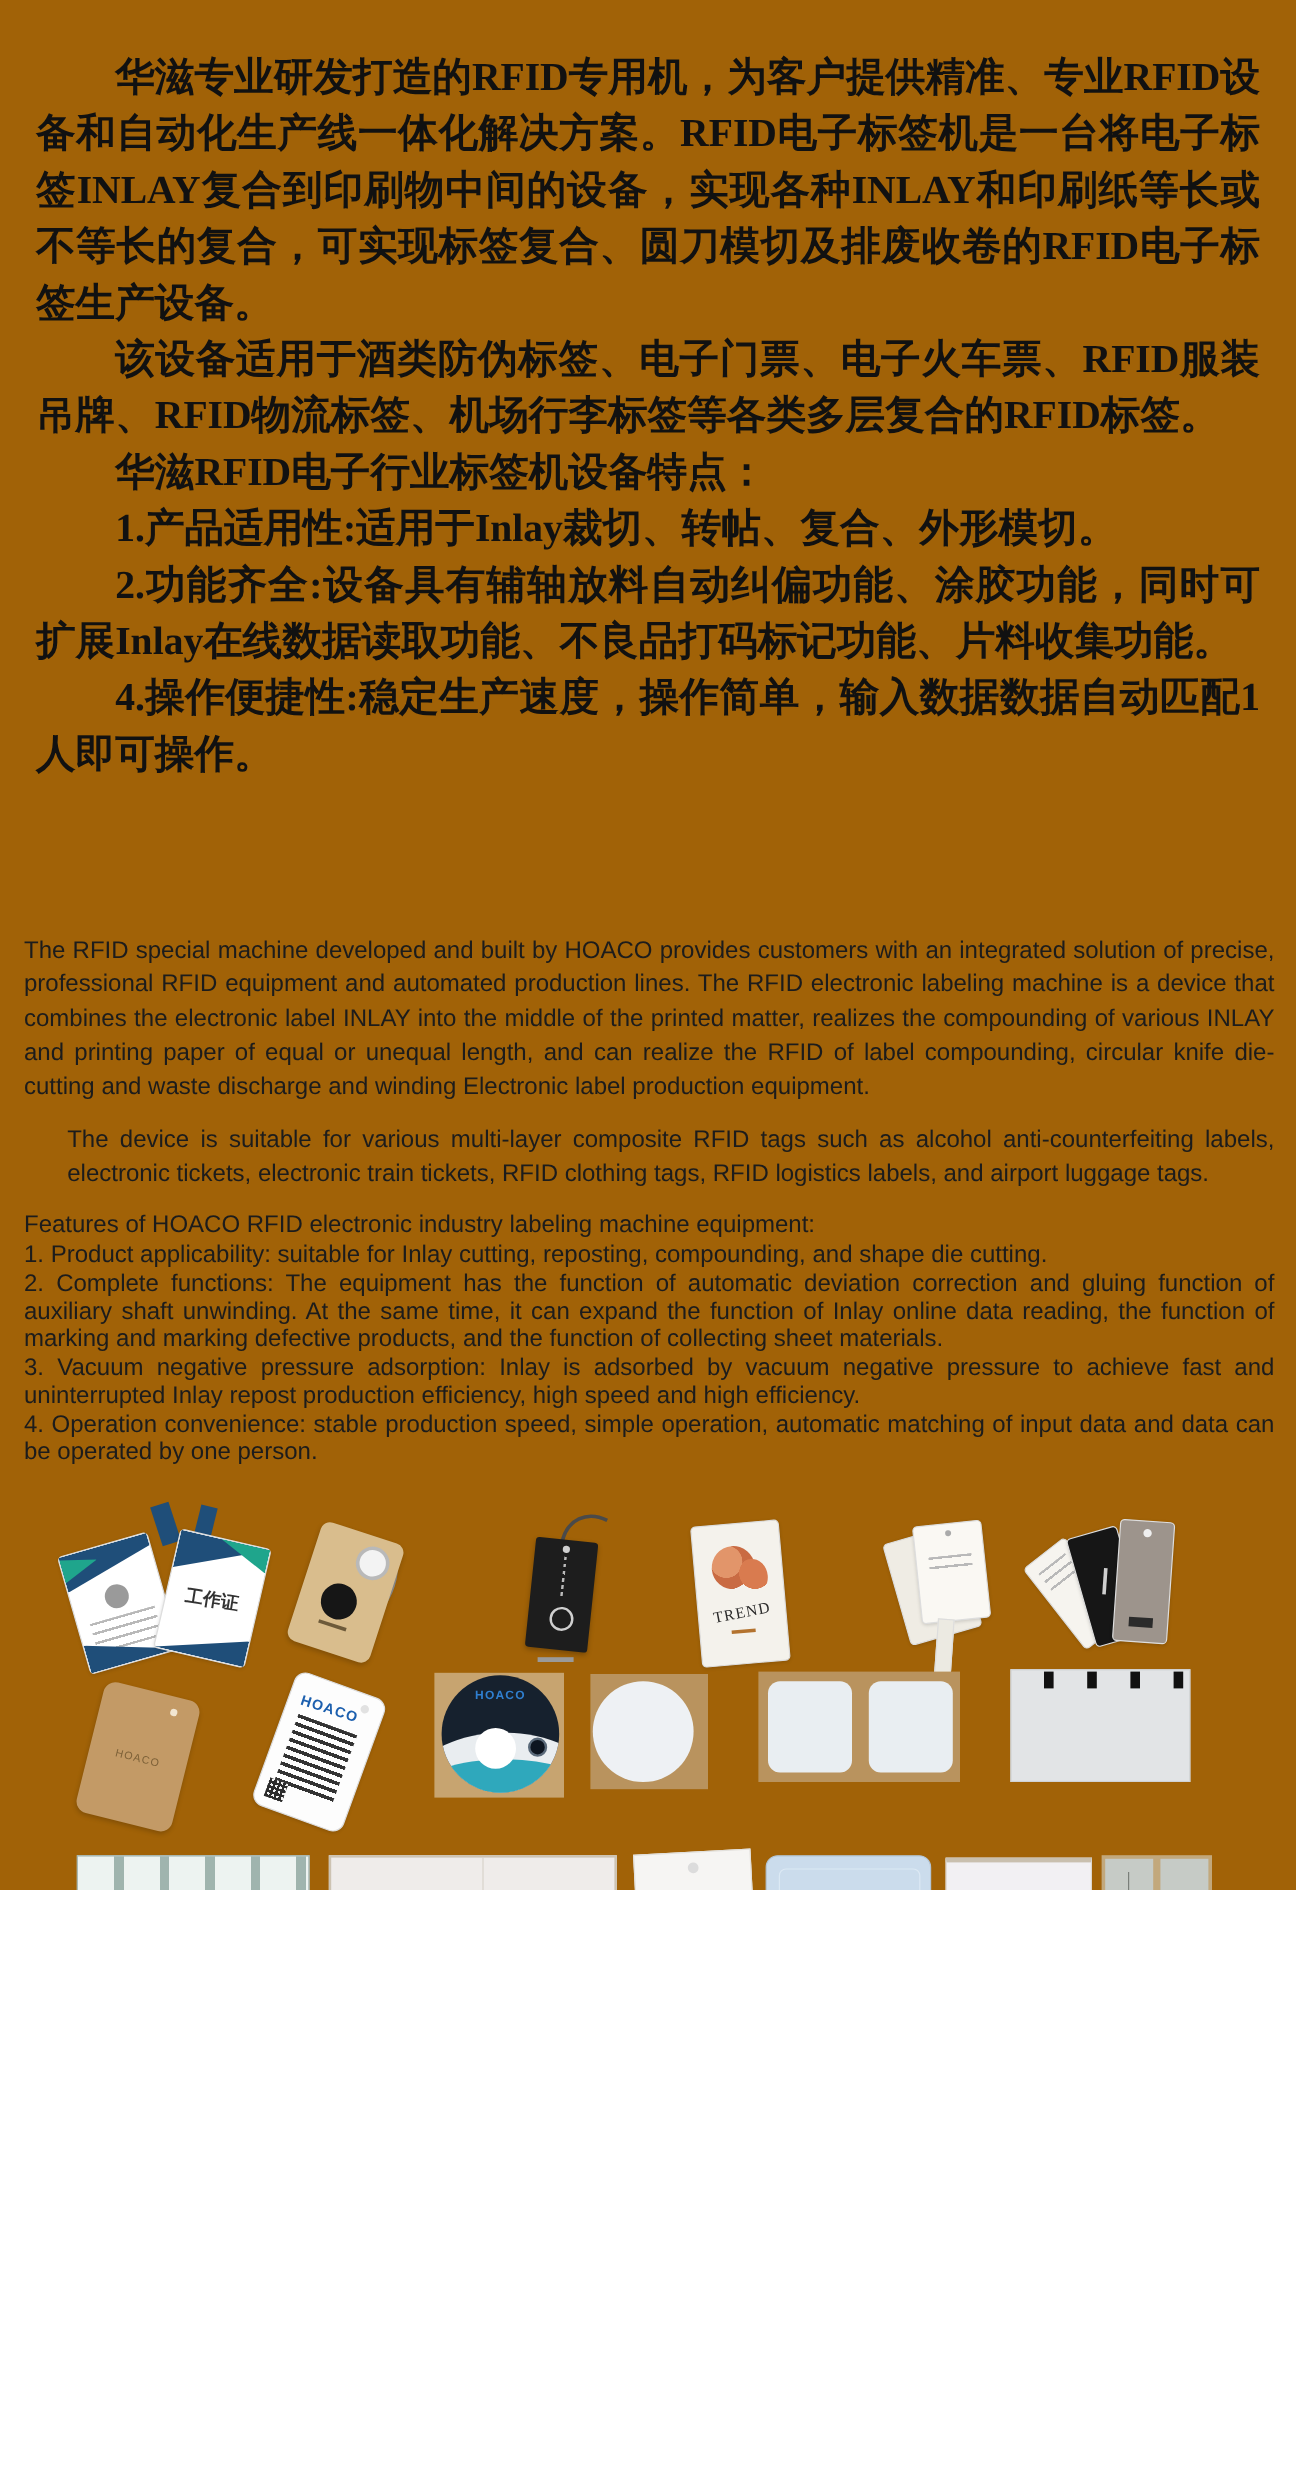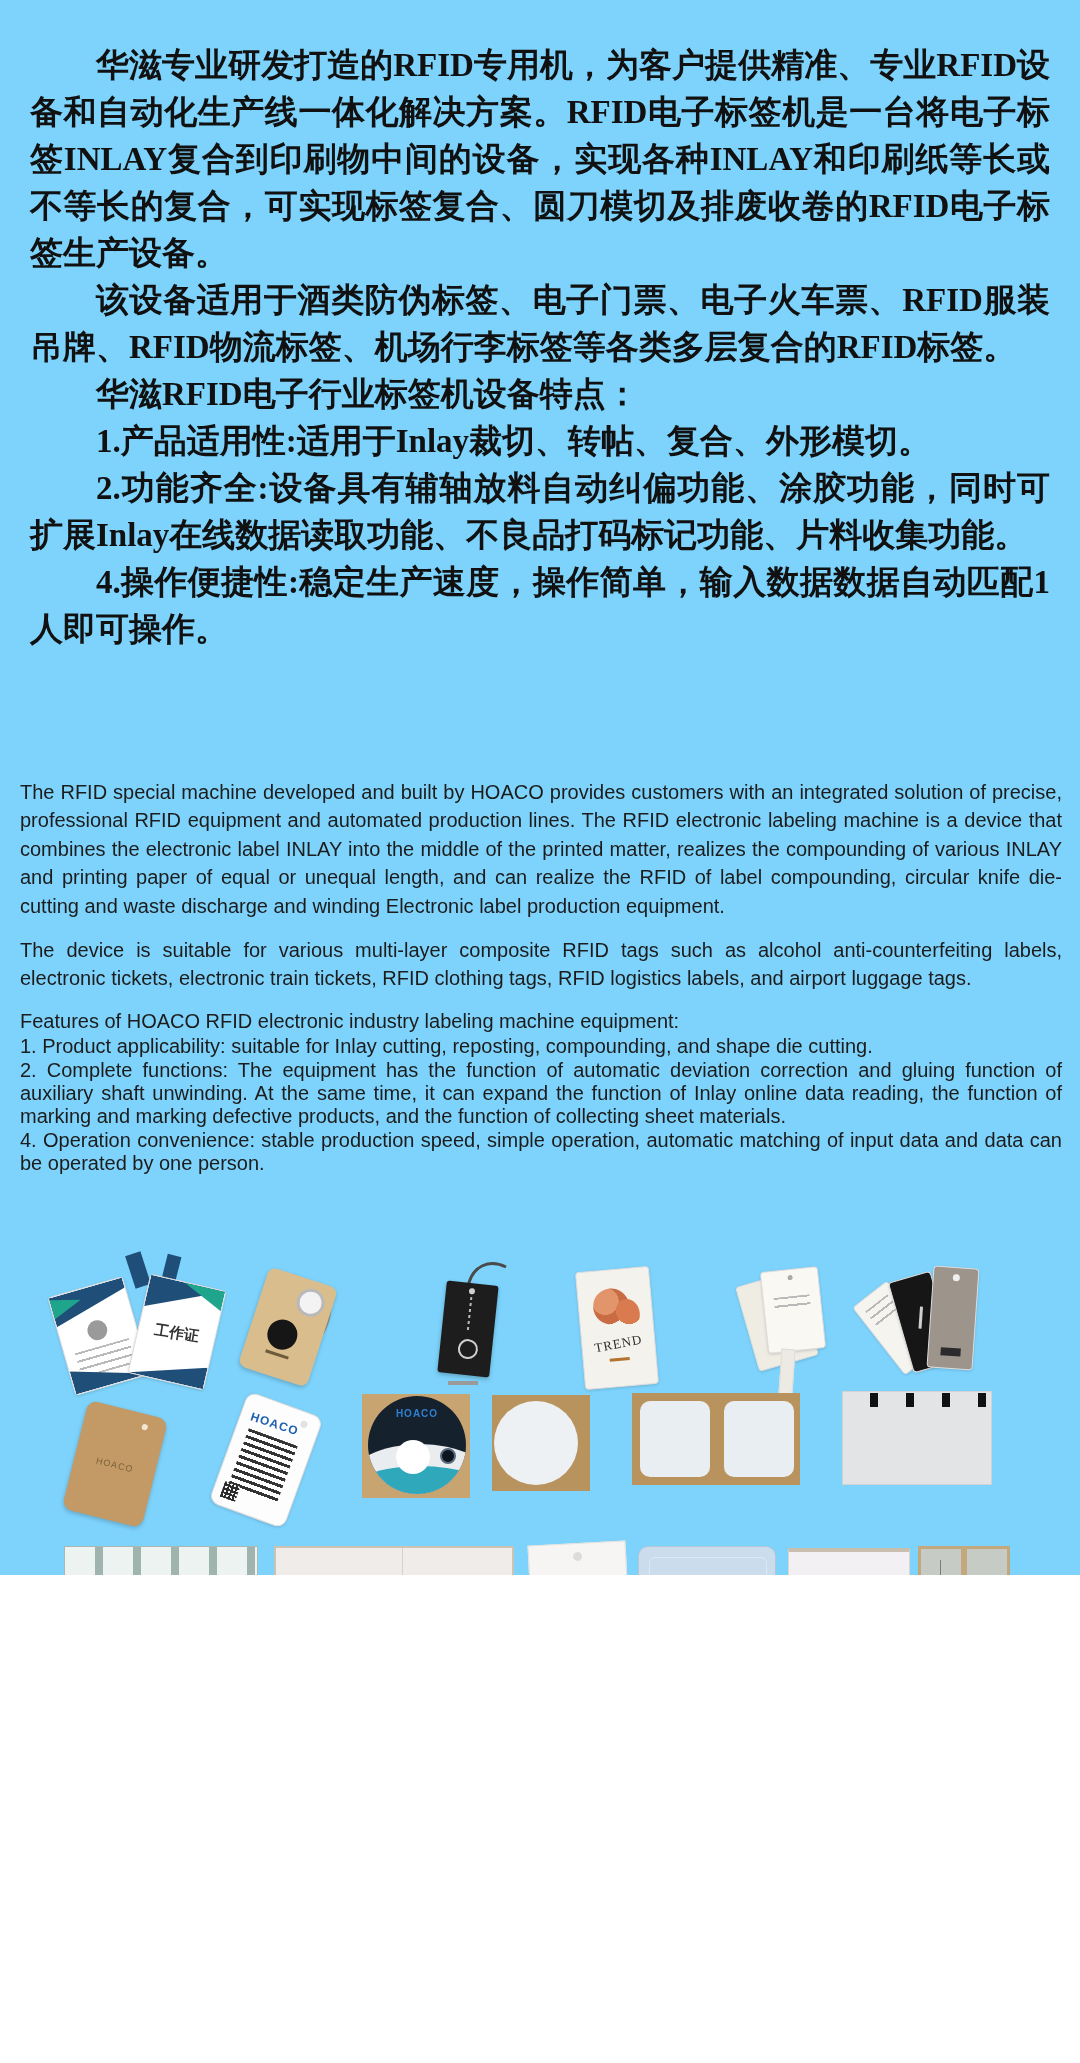--- a/index.html
+++ b/index.html
@@ -1,32 +1,32 @@
 <!DOCTYPE html>
 <html><head>
 <meta charset="utf-8">
 <style>
   html,body{margin:0;padding:0;background:#fff;}
-  .page{position:relative;width:1080px;height:1575px;background:#7dd3fc;overflow:hidden;
+  .page{position:relative;width:1080px;height:1575px;background:#a16207;overflow:hidden;
         font-family:"Liberation Sans",sans-serif;}
   .abs{position:absolute;}
 
   
   .cn{position:absolute;left:30px;top:42px;width:1020px;
       font-family:"Liberation Serif","DejaVu Serif",serif;
       font-size:33px;line-height:47px;font-weight:600;color:#111;
       text-align:justify;}
   .cn p{margin:0;text-indent:2em;}
 
   
   .en{position:absolute;left:20px;top:778px;width:1042px;color:#1c1c1c;
       font-size:20px;text-align:justify;}
   .en p{margin:0;}
   .en .p1{line-height:28.4px;}
-  .en .p2{line-height:28.4px;margin-top:16px;}
+  .en .p2{line-height:28.4px;margin-top:16px;margin-left:36px;}
   .en .head{line-height:28.4px;margin-top:14px;}
   .en .feat p{line-height:23.4px;}
 
   
   .gallery{position:absolute;left:0;top:1225px;width:1080px;height:838px;}
   .caption{position:absolute;left:860px;top:798px;width:195px;text-align:right;
            font-size:27px;font-weight:bold;color:#151515;}
 
   .card{position:absolute;background:#fff;border:1px solid #ddd;border-radius:4px;
         box-shadow:0 1px 3px rgba(0,0,0,.15);}
@@ -50,20 +50,21 @@
     <p>4.操作便捷性:稳定生产速度，操作简单，输入数据数据自动匹配1人即可操作。</p>
   </section>
 
   <section class="en">
     <p class="p1">The RFID special machine developed and built by HOACO provides customers with an integrated solution of precise, professional RFID equipment and automated production lines. The RFID electronic labeling machine is a device that combines the electronic label INLAY into the middle of the printed matter, realizes the compounding of various INLAY and printing paper of equal or unequal length, and can realize the RFID of label compounding, circular knife die-cutting and waste discharge and winding Electronic label production equipment.</p>
     <p class="p2">The device is suitable for various multi-layer composite RFID tags such as alcohol anti-counterfeiting labels, electronic tickets, electronic train tickets, RFID clothing tags, RFID logistics labels, and airport luggage tags.</p>
     <p class="head">Features of HOACO RFID electronic industry labeling machine equipment:</p>
     <div class="feat">
       <p>1. Product applicability: suitable for Inlay cutting, reposting, compounding, and shape die cutting.</p>
       <p>2. Complete functions: The equipment has the function of automatic deviation correction and gluing function of auxiliary shaft unwinding. At the same time, it can expand the function of Inlay online data reading, the function of marking and marking defective products, and the function of collecting sheet materials.</p>
+      <p>3. Vacuum negative pressure adsorption: Inlay is adsorbed by vacuum negative pressure to achieve fast and uninterrupted Inlay repost production efficiency, high speed and high efficiency.</p>
       <p>4. Operation convenience: stable production speed, simple operation, automatic matching of input data and data can be operated by one person.</p>
     </div>
   </section>
 
   <section class="gallery">
 
     <div class="abs" style="left:52px;top:28px;width:170px;height:140px;">
       <div class="abs" style="left:78px;top:0;width:16px;height:34px;background:#1f4e79;transform:rotate(-18deg);"></div>
       <div class="abs" style="left:112px;top:2px;width:14px;height:30px;background:#1f4e79;transform:rotate(14deg);"></div>
       <div class="card" style="left:8px;top:32px;width:76px;height:100px;transform:rotate(-16deg);">

